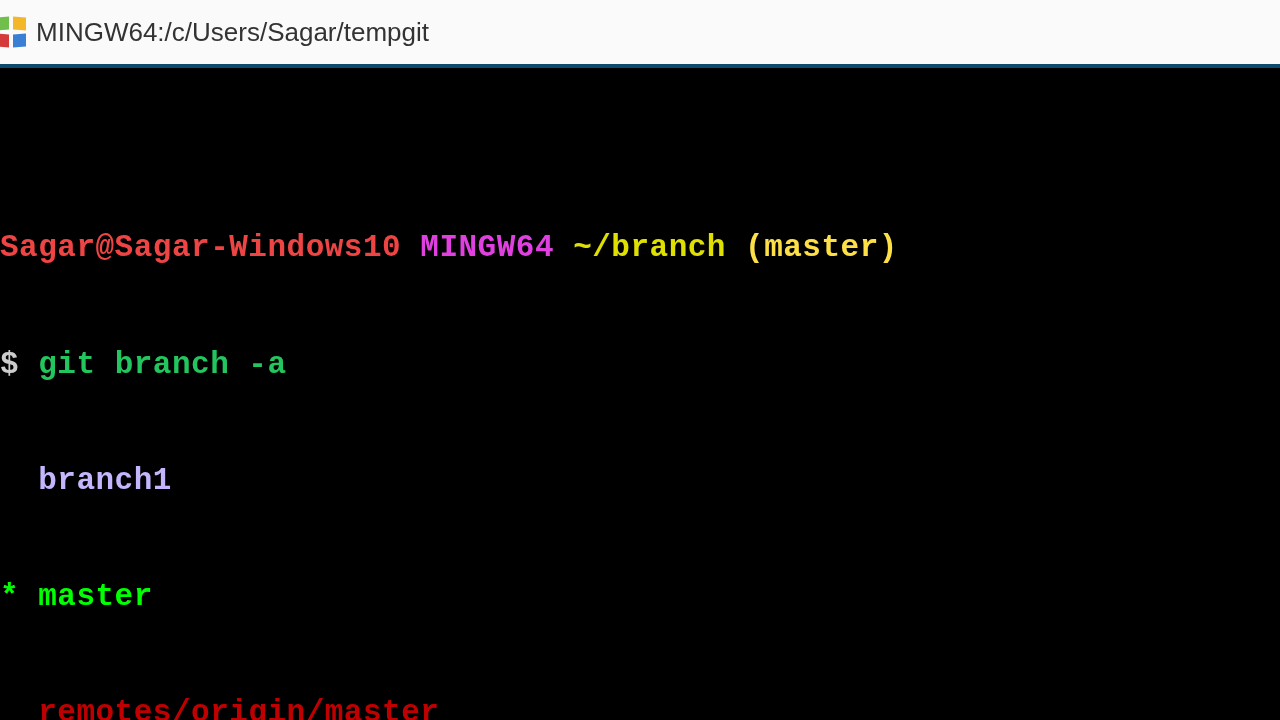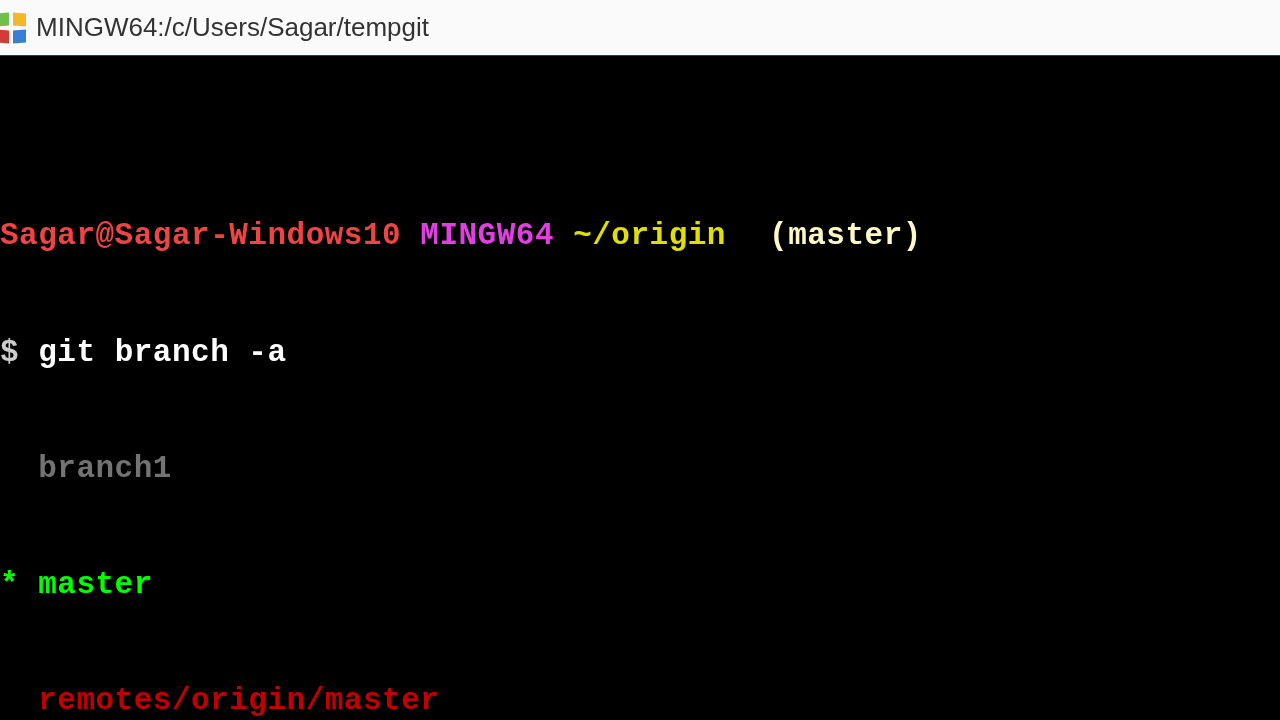--- a/index.html
+++ b/index.html
@@ -1,25 +1,25 @@
 <!DOCTYPE html>
 <html><head>
 <meta charset="utf-8">
 <style>
   * { margin: 0; padding: 0; box-sizing: border-box; }
   html, body { width: 1280px; height: 720px; overflow: hidden; }
   body { background: #000; font-family: "Consolas", "Courier New", monospace; }
 
   .titlebar {
     background: #fafafa;
-    height: 56px;
+    height: 68px;
     display: flex;
     align-items: center;
     padding-left: 0;
-    border-bottom: 1px solid #0c4a6e;
+    border-bottom: 4px solid #0c4a6e;
   }
   .app-icon {
     width: 30px;
     height: 30px;
     margin-left: -4px;
     margin-right: 10px;
     position: relative;
   }
   .app-icon .quad {
     position: absolute;
@@ -43,24 +43,24 @@
     font-size: 31px;
     line-height: 1.25;
     font-weight: bold;
     white-space: pre;
     letter-spacing: 0.5px;
   }
 
   .user   { color: #ef4444; }
   .env    { color: #e040e0; text-align: right; }
   .path   { color: #e0e000; }
-  .branch { color: #fef9c3; margin-left: 24px; }
+  .branch { color: #fde047; }
   .promptc{ color: #cccccc; }
-  .cmd    { color: #ffffff; }
-  .local1 { color: #737373; text-align: center; }
+  .cmd    { color: #22c55e; }
+  .local1 { color: #c4b5fd; text-align: center; }
   .star   { color: #00ff00; }
   .current{ color: #00ff00; }
   .remote { color: #c00000; }
   @keyframes blink { 50% { opacity: 0; } }
 
   .block { margin-bottom: 0; }
 </style>
 </head>
 <body>
 
@@ -69,21 +69,21 @@
     <div class="quad q1"></div>
     <div class="quad q2"></div>
     <div class="quad q3"></div>
     <div class="quad q4"></div>
   </div>
   <span class="title-text">MINGW64:/c/Users/Sagar/tempgit</span>
 </div>
 
 <div class="terminal">
   
-  <div class="block"><span class="user">Sagar@Sagar-Windows10</span><span> </span><span class="env">MINGW64</span><span> </span><span class="path">~/origin</span><span> </span><span class="branch">(master)</span></div>
+  <div class="block"><span class="user">Sagar@Sagar-Windows10</span><span> </span><span class="env">MINGW64</span><span> </span><span class="path">~/branch</span><span> </span><span class="branch">(master)</span></div>
   <div class="block"><span class="promptc">$</span><span> </span><span class="cmd">git branch -a</span></div>
   <div class="block"><span class="local1">  branch1</span></div>
   <div class="block"><span class="star">*</span><span class="current"> master</span></div>
   <div class="block"><span class="remote">  remotes/origin/master</span></div>
 
   
 
   
   
   

